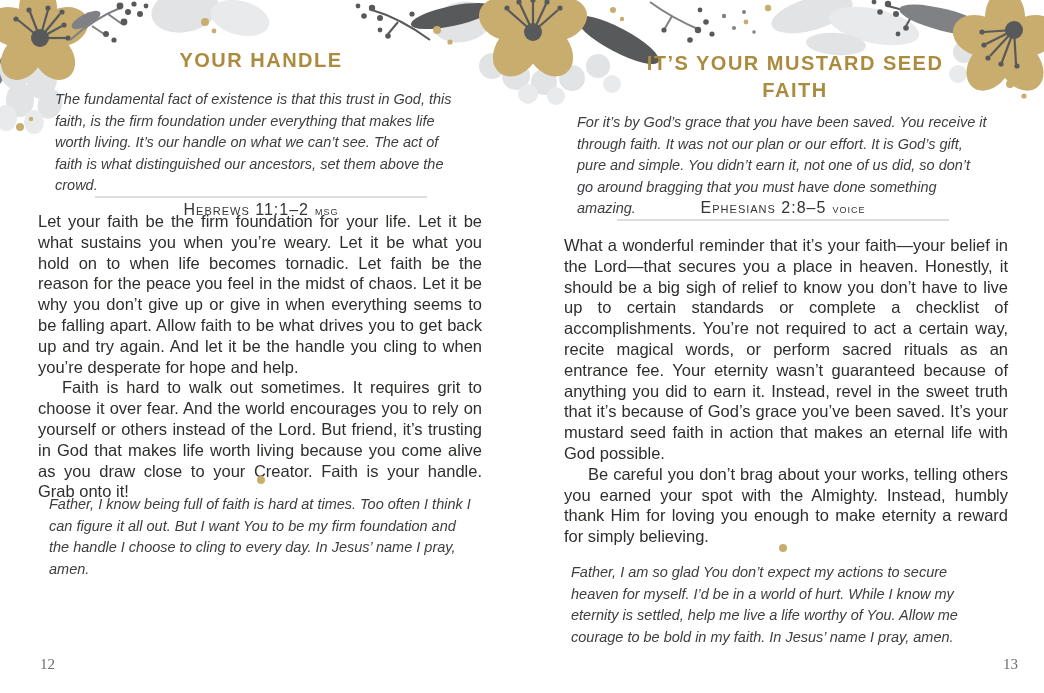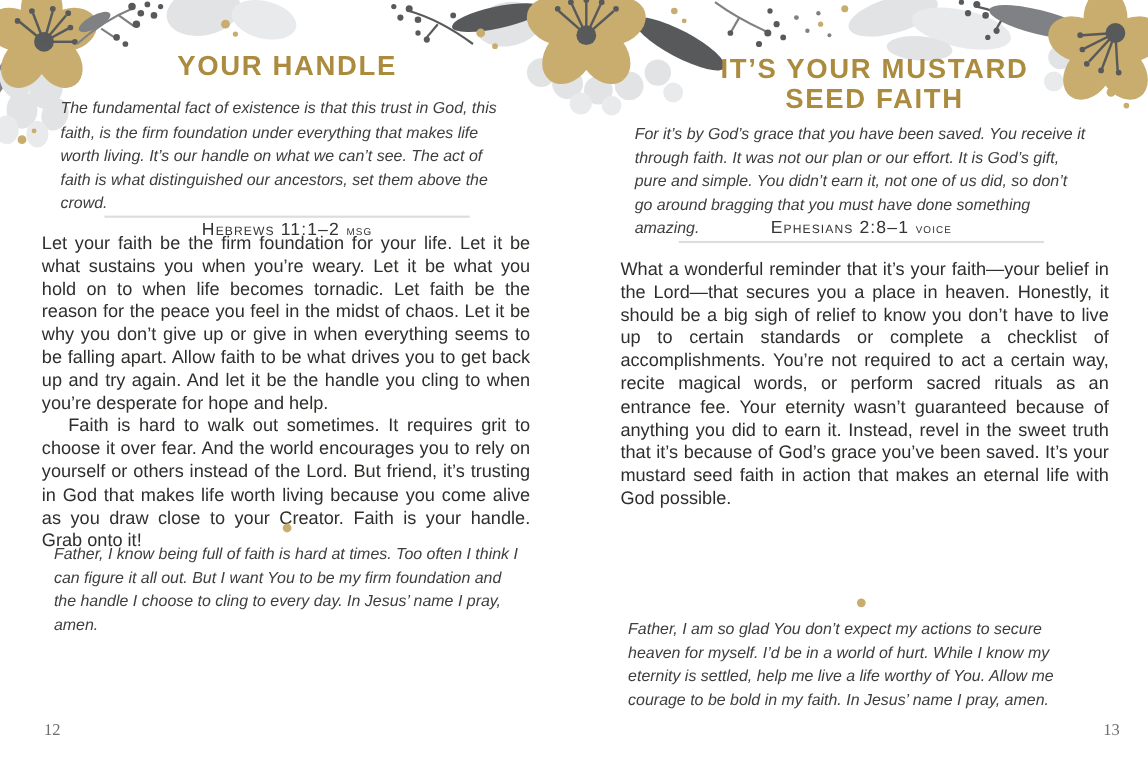--- a/index.html
+++ b/index.html
@@ -27,21 +27,21 @@
   .page { position: absolute; top: 0; width: 522px; height: 693px; }
   .page-left  { left: 0; }
   .page-right { left: 522px; }
 
   .page-title {
     position: absolute;
     width: 100%;
     text-align: center;
     font-family: "Liberation Sans", sans-serif;
     font-weight: bold;
-    font-size: 25px;
+    font-size: 20px;
     line-height: 27px;
     letter-spacing: 1.5px;
     color: #ab8b3e;
   }
   .page-left  .page-title { top: 47px; }
   .page-right .page-title { top: 50px; left: 103px; width: 340px; }
 
   .scripture-quote {
     position: absolute;
     left: 50%;
@@ -355,22 +355,23 @@
   </div>
   <div class="prayer-dot"></div>
   <div class="prayer">Father, I know being full of faith is hard at times. Too often I think I can figure it all out. But I want You to be my firm foundation and the handle I choose to cling to every day. In Jesus’ name I pray, amen.</div>
   <div class="page-number">12</div>
 </section>
 
 <section class="page page-right">
   <h1 class="page-title">IT’S YOUR MUSTARD SEED FAITH</h1>
   <div class="scripture-quote">For it’s by God’s grace that you have been saved. You receive it through faith. It was not our plan or our effort. It is God’s gift, pure and simple. You didn’t earn it, not one of us did, so don’t go around bragging that you must have done something amazing.</div>
   <div class="scripture-ref">
-    <span>Ephesians 2:8–1</span><span class="translation">voice</span>
+    <span>Ephesians 2:8–5</span><span class="translation">voice</span>
   </div>
   <div class="divider"></div>
   <div class="body-text">
     <p>What a wonderful reminder that it’s your faith—your belief in the Lord—that secures you a place in heaven. Honestly, it should be a big sigh of relief to know you don’t have to live up to certain standards or complete a checklist of accomplishments. You’re not required to act a certain way, recite magical words, or perform sacred rituals as an entrance fee. Your eternity wasn’t guaranteed because of anything you did to earn it. Instead, revel in the sweet truth that it’s because of God’s grace you’ve been saved. It’s your mustard seed faith in action that makes an eternal life with God possible.</p>
+    <p>Be careful you don’t brag about your works, telling others you earned your spot with the Almighty. Instead, humbly thank Him for loving you enough to make eternity a reward for simply believing.</p>
   </div>
   <div class="prayer-dot"></div>
   <div class="prayer">Father, I am so glad You don’t expect my actions to secure heaven for myself. I’d be in a world of hurt. While I know my eternity is settled, help me live a life worthy of You. Allow me courage to be bold in my faith. In Jesus’ name I pray, amen.</div>
   <div class="page-number">13</div>
 </section>
 
 </body></html>

